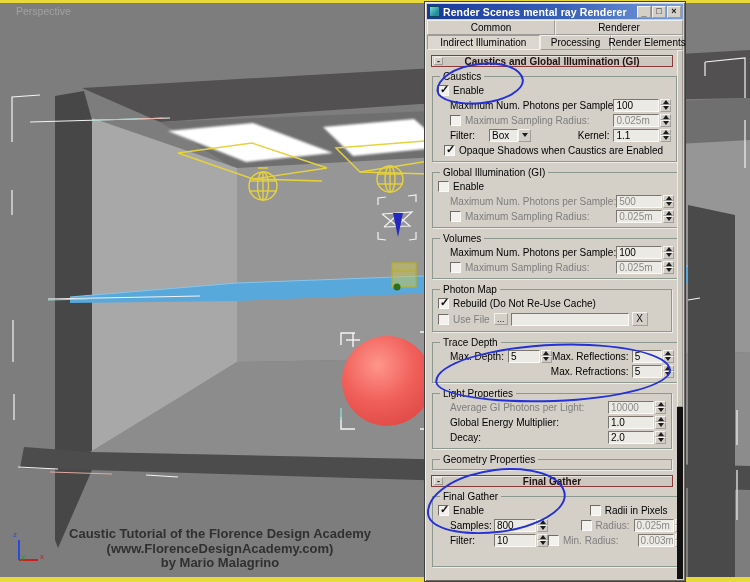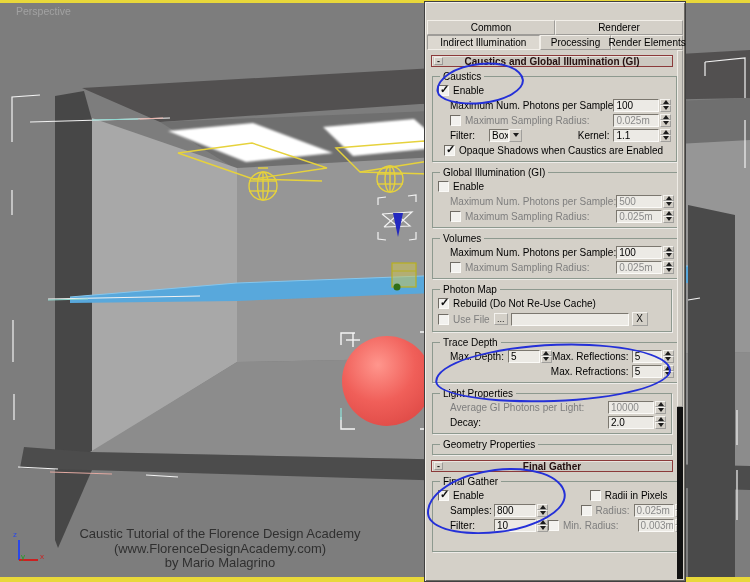--- a/index.html
+++ b/index.html
@@ -4,21 +4,21 @@
 <style>
   * { box-sizing: border-box; margin: 0; padding: 0; }
   html,body { width:750px; height:582px; }
   body { font-family:"Liberation Sans", sans-serif; background:#7d7d7d; overflow:hidden; }
   #screen { position:relative; width:750px; height:582px; overflow:hidden; background:#7d7d7d; }
 
   
   #scene { position:absolute; left:0; top:0; z-index:0; }
   #vp-label { position:absolute; left:16px; top:5px; font-size:10.5px; color:#a2a2a2; z-index:2; }
   #caption { position:absolute; left:30px; top:527px; width:380px; text-align:center; z-index:2;
-             font-weight:normal; font-size:13px; line-height:14.5px; color:#303030; }
+             font-weight:bold; font-size:13px; line-height:14.5px; color:#303030; }
   #axis { position:absolute; left:8px; top:526px; z-index:2; }
 
   
   #dlg { position:absolute; left:424px; top:1px; width:262px; height:581px; z-index:3;
          background:#d4d0c8; border:1px solid #404040;
          box-shadow: inset 1px 1px 0 #f2efe9, inset -1px -1px 0 #6d6a64; font-size:10px; color:#000; }
   #titlebar { position:absolute; left:2px; top:2px; right:2px; height:15px; display:flex; align-items:center;
               background:linear-gradient(90deg,#16389a 0%,#3a62b8 55%,#7aa0dc 100%); padding:0 2px; }
   #app-ico { width:11px; height:11px; background:linear-gradient(135deg,#7adbd6,#1f8f9a 70%); border:1px solid #0c4a52; margin-right:3px; flex:none; }
   #title { flex:1; color:#fff; font-weight:bold; font-size:10.5px; white-space:nowrap; overflow:hidden; letter-spacing:.1px; }
@@ -66,21 +66,21 @@
   .sb.up i { border-bottom:4px solid #1c1c1c; }
   .sb.dn i { border-top:4px solid #1c1c1c; }
 
   .cb { width:11px; height:11px; background:#f2f1ee; border:1px solid; border-color:#6f6b64 #fbfaf7 #fbfaf7 #6f6b64;
         margin-right:4px; flex:none; position:relative; }
   .cb .tick { position:absolute; left:1px; top:-3px; font-size:11px; font-weight:bold; color:#101010; font-style:normal; }
   .cbl { font-size:10px; }
 
   .btn { background:#d4d0c8; border:1px outset #f4f2ee; font-size:9px; line-height:10px; text-align:center;
          flex:none; color:#111; }
-  .dd { width:33px; height:13px; display:flex; flex:none; margin-right:0; }
+  .dd { width:42px; height:13px; display:flex; flex:none; margin-right:0; }
   .dd .fld { flex:1; }
   .dd .dbtn { width:13px; height:13px; background:#d2cec6; border:1px outset #f4f2ee; display:flex;
               align-items:center; justify-content:center; flex:none; }
   .dd .dbtn i { width:0;height:0;border-left:3px solid transparent;border-right:3px solid transparent;border-top:4px solid #1c1c1c; }
 
   .ellipse { position:absolute; border:2px solid #2430d8; border-radius:52% 48% 50% 50% / 58% 52% 48% 42%;
              z-index:6; pointer-events:none; }
   #el1 { left:436px; top:63px;  width:88px;  height:41px; transform:rotate(-6deg); }
   #el2 { left:435px; top:344px; width:236px; height:58px; transform:rotate(-2deg); }
   #el3 { left:426px; top:469px; width:140px; height:64px; transform:rotate(-7deg); }
@@ -210,20 +210,27 @@
   <svg id="axis" width="46" height="42">
     <line x1="11" y1="14" x2="11" y2="34" stroke="#2a48e8" stroke-width="2"></line>
     <line x1="11" y1="34" x2="30" y2="34" stroke="#cc2020" stroke-width="2"></line>
     <text x="5" y="11" font-size="8" fill="#2a48e8">z</text>
     <text x="13" y="33" font-size="8" fill="#20a020">y</text>
     <text x="32" y="33" font-size="8" fill="#cc2020">x</text>
   </svg>
 
   <div id="dlg">
 
+    <div id="titlebar">
+      <span id="app-ico"></span>
+      <span id="title">Render Scenes mental ray Renderer</span>
+      <span class="wbtn mini"><span>_</span></span>
+      <span class="wbtn"><span>□</span></span>
+      <span class="wbtn"><span>×</span></span>
+    </div>
 
     <div id="tabs1">
       <div class="tab t50">Common</div>
       <div class="tab t50">Renderer</div>
     </div>
     <div id="tabs2">
       <div class="tab t44 active">Indirect Illumination</div>
       <div class="tab t28">Processing</div>
       <div class="tab t28">Render Elements</div>
     </div>
@@ -430,20 +437,33 @@
           <span class="spin">
               <span class="sb up">
                 <i></i>
               </span>
               <span class="sb dn">
                 <i></i>
               </span>
             </span>
         </div>
         <div class="row">
+          <span class="lbl ind">Global Energy Multiplier:</span>
+          <span class="sp"></span>
+          <span class="fld w46">1.0</span>
+          <span class="spin">
+              <span class="sb up">
+                <i></i>
+              </span>
+              <span class="sb dn">
+                <i></i>
+              </span>
+            </span>
+        </div>
+        <div class="row">
           <span class="lbl ind">Decay:</span>
           <span class="sp"></span>
           <span class="fld w46">2.0</span>
           <span class="spin">
               <span class="sb up">
                 <i></i>
               </span>
               <span class="sb dn">
                 <i></i>
               </span>

